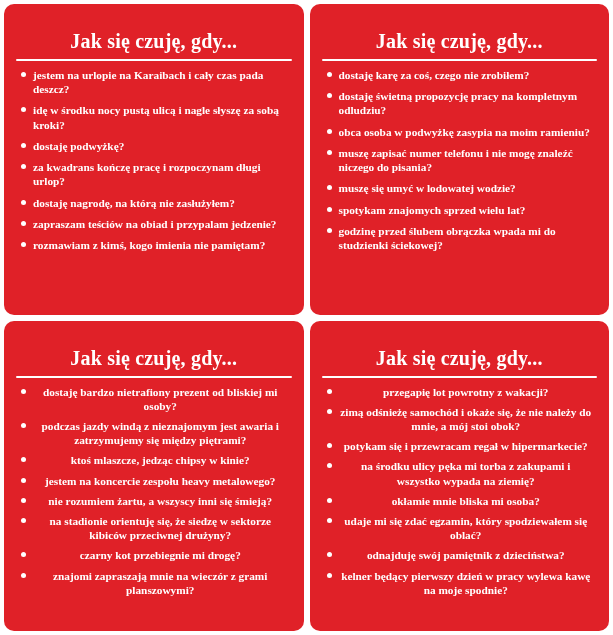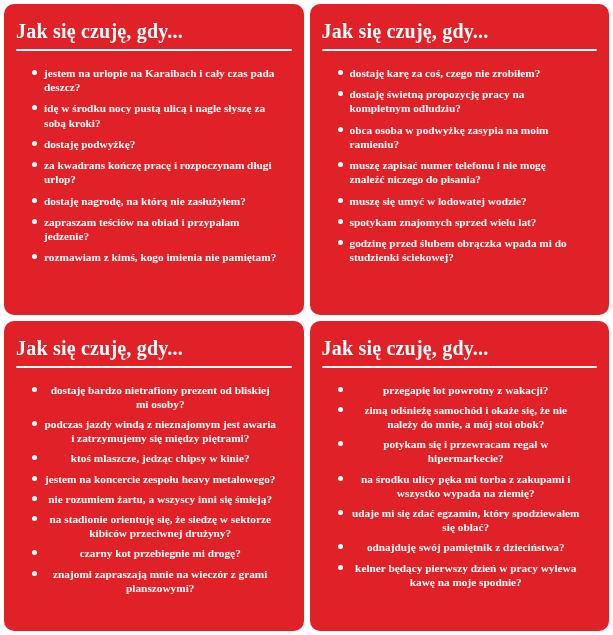--- a/index.html
+++ b/index.html
@@ -26,38 +26,38 @@
   .card {
     background: #e02128;
     border-radius: 10px;
     box-sizing: border-box;
     padding: 10px 12px 8px 12px;
     color: #ffffff;
     overflow: hidden;
     position: relative;
   }
   .card-title {
-    text-align: left;
+    text-align: center;
     font-family: "Liberation Serif", serif;
     font-weight: bold;
     font-size: 20px;
     letter-spacing: 0.2px;
-    margin: 6px 0 7px 0;
+    margin: 16px 0 7px 0;
     color: #ffffff;
     line-height: 1.1;
   }
   .divider {
     height: 2px;
     background: #ffffff;
     margin: 0 0 7px 0;
     border-radius: 1px;
   }
   ul.items {
     list-style: none;
-    margin: 15px;
+    margin: 4px;
     padding: 0;
   }
   ul.items li {
     position: relative;
     padding-left: 13px;
     margin-bottom: 7px;
     font-family: "Liberation Serif", serif;
     font-size: 11.3px;
     line-height: 1.26;
     color: #ffffff;
@@ -211,20 +211,24 @@
       <li>
           <span class="bullet"></span>
           <span class="txt">potykam się i przewracam regał w hipermarkecie?</span>
         </li>
       <li>
           <span class="bullet"></span>
           <span class="txt">na środku ulicy pęka mi torba z zakupami i wszystko wypada na ziemię?</span>
         </li>
       <li>
           <span class="bullet"></span>
+          <span class="txt">okłamie mnie bliska mi osoba?</span>
+        </li>
+      <li>
+          <span class="bullet"></span>
           <span class="txt">udaje mi się zdać egzamin, który spodziewałem się oblać?</span>
         </li>
       <li>
           <span class="bullet"></span>
           <span class="txt">odnajduję swój pamiętnik z dzieciństwa?</span>
         </li>
       <li>
           <span class="bullet"></span>
           <span class="txt">kelner będący pierwszy dzień w pracy wylewa kawę na moje spodnie?</span>
         </li>

